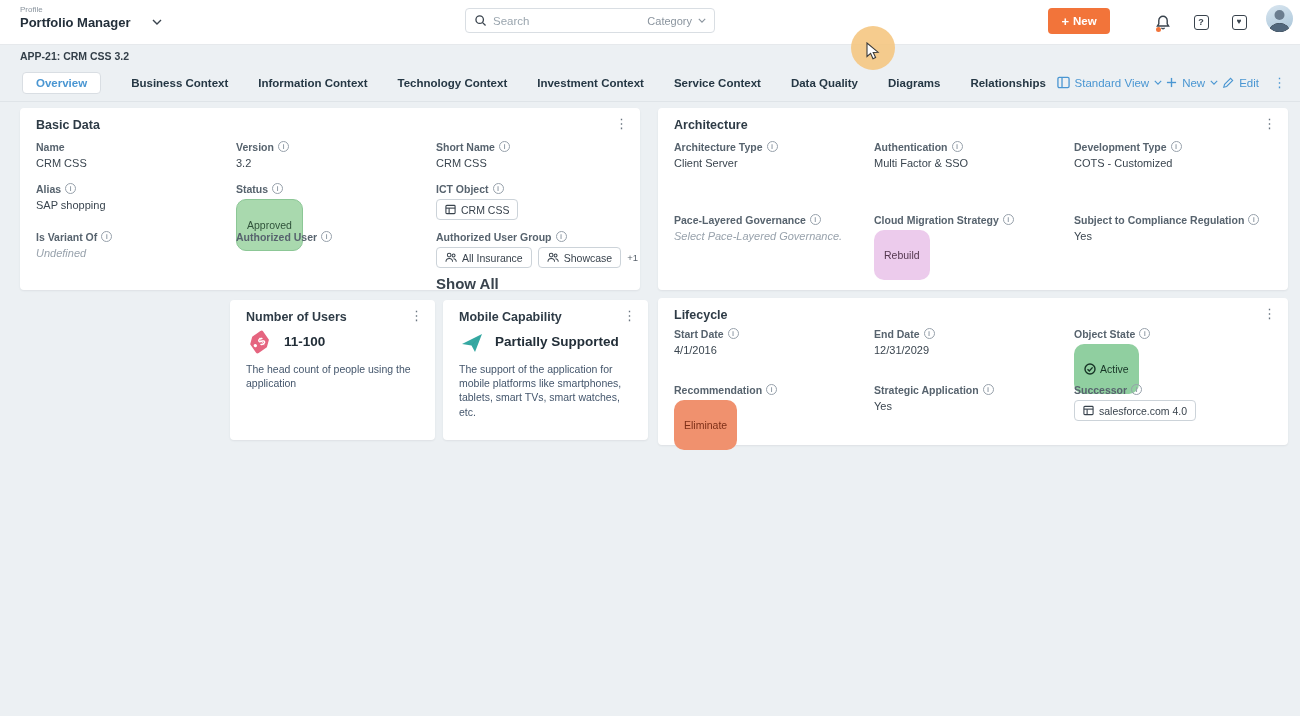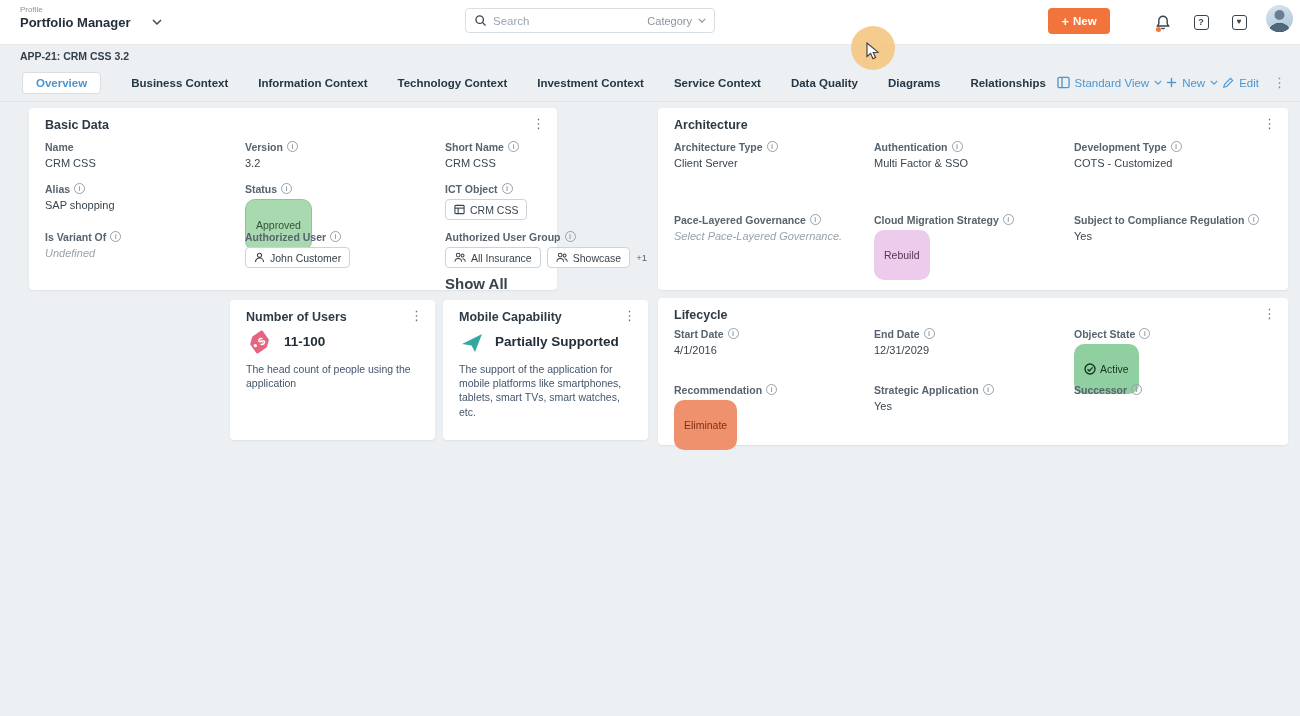--- a/index.html
+++ b/index.html
@@ -174,21 +174,21 @@
   <span class="va-item">
     <svg width="12" height="12" viewBox="0 0 14 14">
         <path d="M2 12 l1-3.4 7-7 2.4 2.4 -7 7 z" fill="none" stroke="#4a96d2" stroke-width="1.3"></path>
       </svg>
     <span>Edit</span>
   </span>
   <span class="va-kebab">⋮</span>
 </div>
 <div class="tab-divider"></div>
 
-<div class="card" style="left:20px; top:108px; width:528px; height:182px;margin-left:9px;">
+<div class="card" style="left:20px; top:108px; width:620px; height:182px;">
   <div class="card-title">Basic Data</div>
   <span class="kebab">⋮</span>
 
   <div class="field" style="left:16px; top:33px;">
     <div class="flabel">
         <span>Name</span>
       </div>
     <div class="fvalue">CRM CSS</div>
   </div>
   <div class="field" style="left:216px; top:33px;">
@@ -244,29 +244,20 @@
         <span>Is Variant Of</span>
         <span class="info">i</span>
       </div>
     <div class="fvalue placeholder">Undefined</div>
   </div>
   <div class="field" style="left:216px; top:123px;">
     <div class="flabel">
         <span>Authorized User</span>
         <span class="info">i</span>
       </div>
-    <div class="chip-row">
-      <span class="chip">
-        <svg width="11" height="11" viewBox="0 0 12 12">
-            <circle cx="6" cy="3.6" r="2.3" fill="none" stroke="#39434d" stroke-width="1.2"></circle>
-            <path d="M1.6 11 a4.4 4.4 0 0 1 8.8 0" fill="none" stroke="#39434d" stroke-width="1.2"></path>
-          </svg>
-        <span>John Customer</span>
-      </span>
-    </div>
   </div>
   <div class="field" style="left:416px; top:123px; width:200px;">
     <div class="flabel">
         <span>Authorized User Group</span>
         <span class="info">i</span>
       </div>
     <div class="chip-row">
       <span class="chip">
         <svg width="12" height="11" viewBox="0 0 13 12">
             <circle cx="4.5" cy="3.4" r="2" fill="none" stroke="#39434d" stroke-width="1.1"></circle>
@@ -419,20 +410,30 @@
         <span>Strategic Application</span>
         <span class="info">i</span>
       </div>
     <div class="fvalue">Yes</div>
   </div>
   <div class="field" style="left:416px; top:86px;">
     <div class="flabel">
         <span>Successor</span>
         <span class="info">i</span>
       </div>
+    <div class="chip-row">
+      <span class="chip">
+        <svg width="11" height="11" viewBox="0 0 12 12">
+            <rect x="1" y="1.5" width="10" height="9" rx="1" fill="none" stroke="#39434d" stroke-width="1.2"></rect>
+            <line x1="1" y1="4.5" x2="11" y2="4.5" stroke="#39434d" stroke-width="1.2"></line>
+            <line x1="4.5" y1="4.5" x2="4.5" y2="10.5" stroke="#39434d" stroke-width="1.2"></line>
+          </svg>
+        <span>salesforce.com 4.0</span>
+      </span>
+    </div>
   </div>
 </div>
 
 <div class="click-circle"></div>
 <span class="cursor">
   <svg width="14" height="18" viewBox="0 0 14 18">
       <path d="M1 1 L1 14.5 L4.6 11.4 L7 16.8 L9.6 15.6 L7.2 10.4 L12 10.2 Z" fill="#fff" stroke="#3a3a3a" stroke-width="1.1"></path>
     </svg>
 </span>
 

